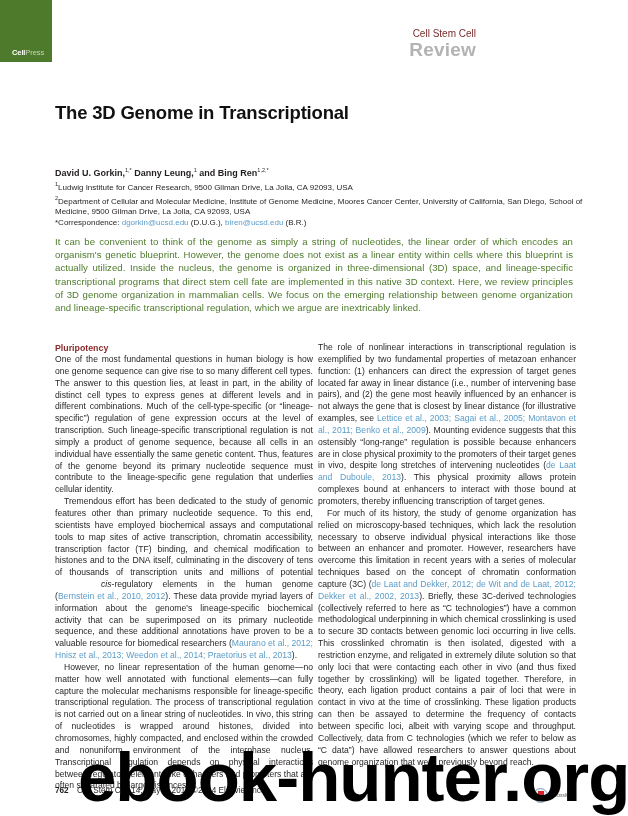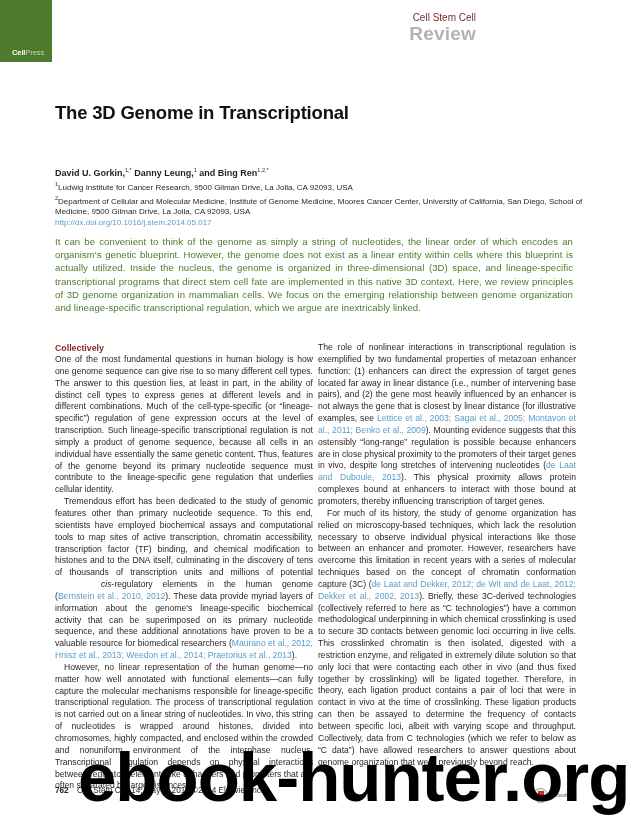--- a/index.html
+++ b/index.html
@@ -4,21 +4,21 @@
 <style>
   * { margin: 0; padding: 0; box-sizing: border-box; }
   html, body { width: 628px; height: 816px; background: #ffffff; overflow: hidden; }
   body { position: relative; font-family: "Liberation Sans", sans-serif; color: #231f20; }
 
   .brand-block { position: absolute; left: 0; top: 0; width: 52px; height: 62px; background: #4e7a2c; }
   .brand-block .logo { position: absolute; left: 12px; bottom: 5px; font-size: 7.5px; color: #ffffff; letter-spacing: -0.1px; text-align: right; }
   .brand-block .logo b { font-weight: bold; }
   .brand-block .logo span.light { color: #c7d8b6; }
 
-  .journal-header { position: absolute; right: 152px; top: 12px; text-align: right; }
+  .journal-header { position: absolute; right: 152px; top: 28px; text-align: right; }
   .journal-name { font-size: 10px; color: #7a2b2b; line-height: 12px; }
   .article-type { font-size: 19px; font-weight: bold; color: #b3b3b3; line-height: 20px; letter-spacing: 0.2px; }
 
   .title { position: absolute; left: 55px; top: 102px; width: 420px; font-size: 18.5px; font-weight: bold; line-height: 22px; color: #111; letter-spacing: -0.2px; }
 
   .authors { position: absolute; left: 55px; top: 164px; width: 530px; font-size: 8px; line-height: 10.5px; color: #231f20; }
   .authors .names { font-weight: bold; font-size: 9px; line-height: 12px; }
   .authors sup { font-size: 5.5px; font-weight: normal; vertical-align: super; color: #4a90b8; }
   .authors sup.plain { color: #231f20; }
   .link { color: #5b9cc8; }
@@ -60,27 +60,29 @@
 </h1>
 
 <div class="authors">
   <div class="names">
     <span>David U. Gorkin,</span><sup class="plain">1,*</sup>
     <span>Danny Leung,</span><sup class="plain">1</sup>
     <span>and Bing Ren</span><sup class="plain">1,2,*</sup>
   </div>
   <div><sup class="plain">1</sup><span>Ludwig Institute for Cancer Research, 9500 Gilman Drive, La Jolla, CA 92093, USA</span></div>
   <div><sup class="plain">2</sup><span>Department of Cellular and Molecular Medicine, Institute of Genome Medicine, Moores Cancer Center, University of California, San Diego, School of Medicine, 9500 Gilman Drive, La Jolla, CA 92093, USA</span></div>
-  <div><a class="link">http://dx.doi.org/10.1016/j.stem.2014.05.017</a></div>
+  <div>
+    <span>*Correspondence: </span><a class="link">dgorkin@ucsd.edu</a><span> (D.U.G.), </span><a class="link">biren@ucsd.edu</a><span> (B.R.)</span>
+  </div>
 </div>
 
 <p class="abstract">It can be convenient to think of the genome as simply a string of nucleotides, the linear order of which encodes an organism's genetic blueprint. However, the genome does not exist as a linear entity within cells where this blueprint is actually utilized. Inside the nucleus, the genome is organized in three-dimensional (3D) space, and lineage-specific transcriptional programs that direct stem cell fate are implemented in this native 3D context. Here, we review principles of 3D genome organization in mammalian cells. We focus on the emerging relationship between genome organization and lineage-specific transcriptional regulation, which we argue are inextricably linked.</p>
 
 <div class="col col-left">
-  <div class="section-heading">Collectively</div>
+  <div class="section-heading">Pluripotency</div>
   <p>One of the most fundamental questions in human biology is how one genome sequence can give rise to so many different cell types. The answer to this question lies, at least in part, in the ability of distinct cell types to express genes at different levels and in different combinations. Much of the cell-type-specific (or “lineage-specific”) regulation of gene expression occurs at the level of transcription. Such lineage-specific transcriptional regulation is not simply a product of genome sequence, because all cells in an individual have essentially the same genetic content. Thus, features of the genome beyond its primary nucleotide sequence must contribute to the lineage-specific gene regulation that underlies cellular identity.</p>
   <p class="indent"><span>Tremendous effort has been dedicated to the study of genomic features other than primary nucleotide sequence. To this end, scientists have employed biochemical assays and computational tools to map sites of active transcription, chromatin accessibility, transcription factor (TF) binding, and chemical modification to histones and to the DNA itself, culminating in the discovery of tens of thousands of transcription units and millions of potential </span><i>cis</i><span>-regulatory elements in the human genome (</span><a class="cite">Bernstein et al., 2010, 2012</a><span>). These data provide myriad layers of information about the genome's lineage-specific biochemical activity that can be superimposed on its primary nucleotide sequence, and these additional annotations have proven to be a valuable resource for biomedical researchers (</span><a class="cite">Maurano et al., 2012; Hnisz et al., 2013; Weedon et al., 2014; Praetorius et al., 2013</a><span>).</span></p>
   <p class="indent">However, no linear representation of the human genome—no matter how well annotated with functional elements—can fully capture the molecular mechanisms responsible for lineage-specific transcriptional regulation. The process of transcriptional regulation is not carried out on a linear string of nucleotides. In vivo, this string of nucleotides is wrapped around histones, divided into chromosomes, highly compacted, and enclosed within the crowded and nonuniform environment of the interphase nucleus. Transcriptional regulation depends on physical interactions between regulatory elements like enhancers and promoters that are often separated by large distances</p>
 </div>
 
 <div class="col col-right">
   <p><span>The role of nonlinear interactions in transcriptional regulation is exemplified by two fundamental properties of metazoan enhancer function: (1) enhancers can direct the expression of target genes located far away in linear distance (i.e., number of intervening base pairs), and (2) the gene most heavily influenced by an enhancer is not always the gene that is closest by linear distance (for illustrative examples, see </span><a class="cite">Lettice et al., 2003; Sagai et al., 2005; Montavon et al., 2011; Benko et al., 2009</a><span>). Mounting evidence suggests that this ostensibly “long-range” regulation is possible because enhancers are in close physical proximity to the promoters of their target genes in vivo, despite long stretches of intervening nucleotides (</span><a class="cite">de Laat and Duboule, 2013</a><span>). This physical proximity allows protein complexes bound at enhancers to interact with those bound at promoters, thereby influencing transcription of target genes.</span></p>
   <p class="indent"><span>For much of its history, the study of genome organization has relied on microscopy-based techniques, which lack the resolution necessary to observe individual physical interactions like those between an enhancer and promoter. However, researchers have overcome this limitation in recent years with a series of molecular techniques based on the concept of chromatin conformation capture (3C) (</span><a class="cite">de Laat and Dekker, 2012; de Wit and de Laat, 2012; Dekker et al., 2002, 2013</a><span>). Briefly, these 3C-derived technologies (collectively referred to here as “C technologies”) have a common methodological underpinning in which chemical crosslinking is used to secure 3D contacts between genomic loci occurring in live cells. This crosslinked chromatin is then isolated, digested with a restriction enzyme, and religated in extremely dilute solution so that only loci that were contacting each other in vivo (and thus fixed together by crosslinking) will be ligated together. Therefore, in theory, each ligation product contains a pair of loci that were in contact in vivo at the time of crosslinking. These ligation products can then be assayed to determine the frequency of contacts between specific loci, albeit with varying scope and throughput. Collectively, data from C technologies (which we refer to below as “C data”) have allowed researchers to answer questions about genome organization that were previously beyond reach.</span></p>
 </div>
 

